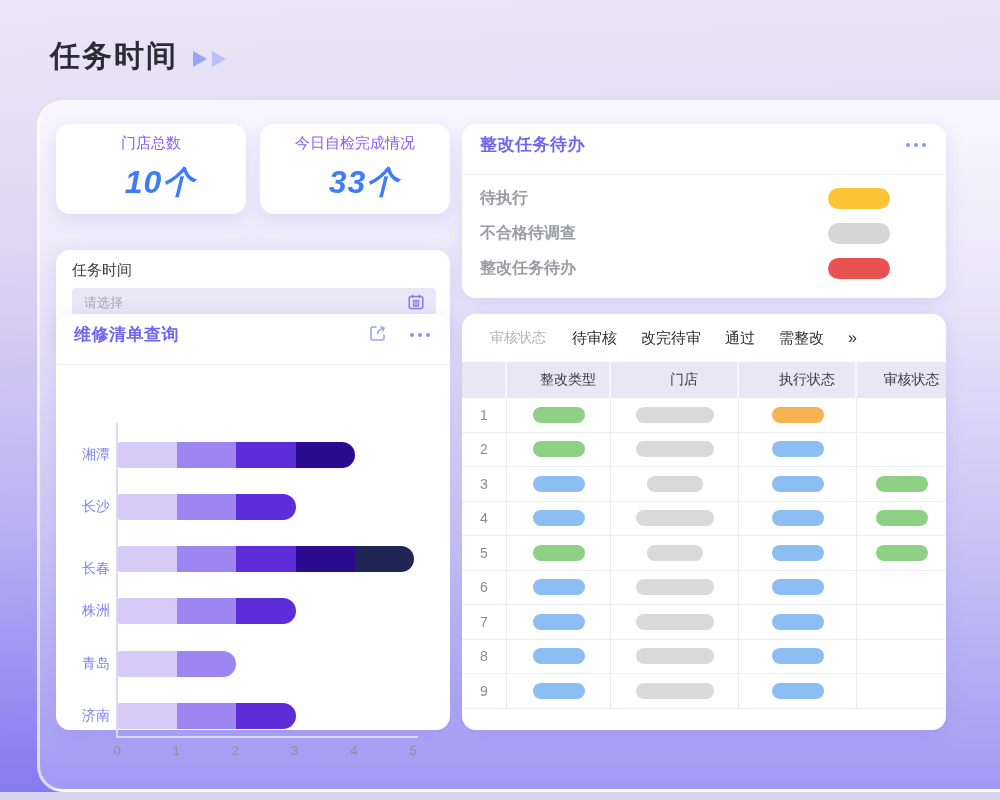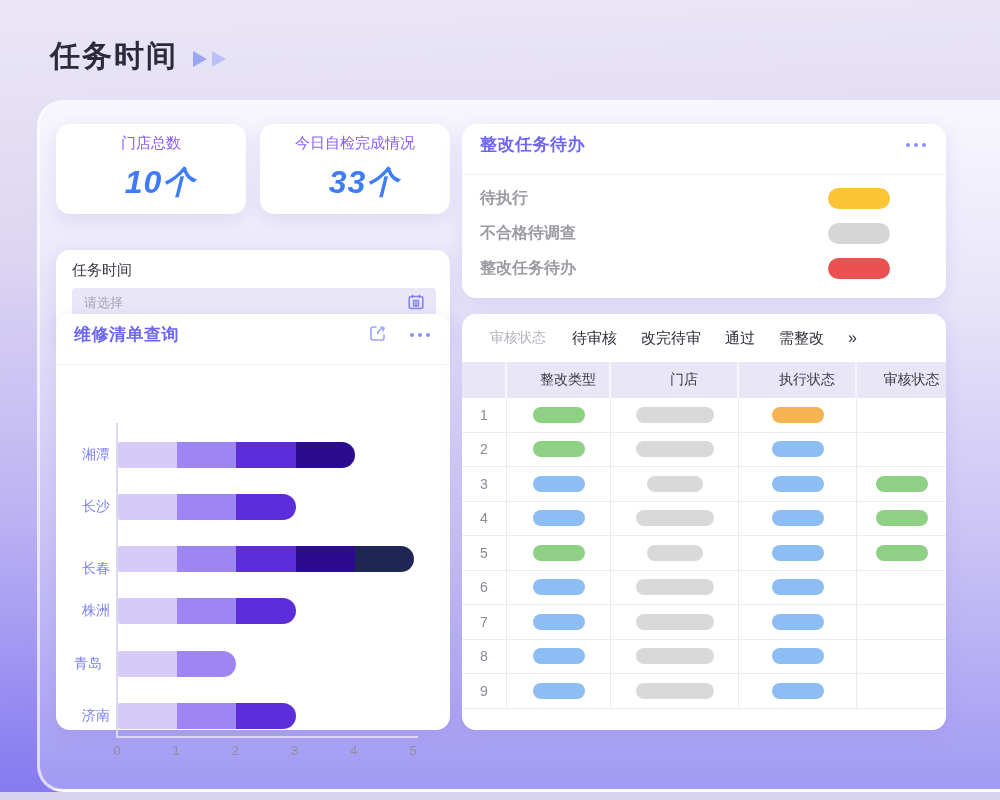--- a/index.html
+++ b/index.html
@@ -170,21 +170,21 @@
           <div class="bar-seg" style="width: 59.2px; background: rgb(92, 45, 217);"></div>
           <div class="bar-seg" style="width: 59.2px; background: rgb(44, 12, 142);"></div>
           <div class="bar-seg" style="width: 59.2px; background: rgb(32, 38, 83);"></div>
         </div>
         <div class="cat-label" style="left: 10px; top: 246.4px;">株洲</div>
         <div class="bar-row" style="top: 246.4px;">
           <div class="bar-seg" style="width: 59.2px; background: rgb(214, 203, 247);"></div>
           <div class="bar-seg" style="width: 59.2px; background: rgb(157, 134, 242);"></div>
           <div class="bar-seg" style="width: 59.2px; background: rgb(92, 45, 217);"></div>
         </div>
-        <div class="cat-label" style="left: 10px; top: 298.7px; text-align: center;">青岛</div>
+        <div class="cat-label" style="left: 10px; top: 298.7px;">青岛</div>
         <div class="bar-row" style="top: 298.7px;">
           <div class="bar-seg" style="width: 59.2px; background: rgb(214, 203, 247);"></div>
           <div class="bar-seg" style="width: 59.2px; background: rgb(157, 134, 242);"></div>
         </div>
         <div class="cat-label" style="left: 10px; top: 351px;">济南</div>
         <div class="bar-row" style="top: 351px;">
           <div class="bar-seg" style="width: 59.2px; background: rgb(214, 203, 247);"></div>
           <div class="bar-seg" style="width: 59.2px; background: rgb(157, 134, 242);"></div>
           <div class="bar-seg" style="width: 59.2px; background: rgb(92, 45, 217);"></div>
         </div>

